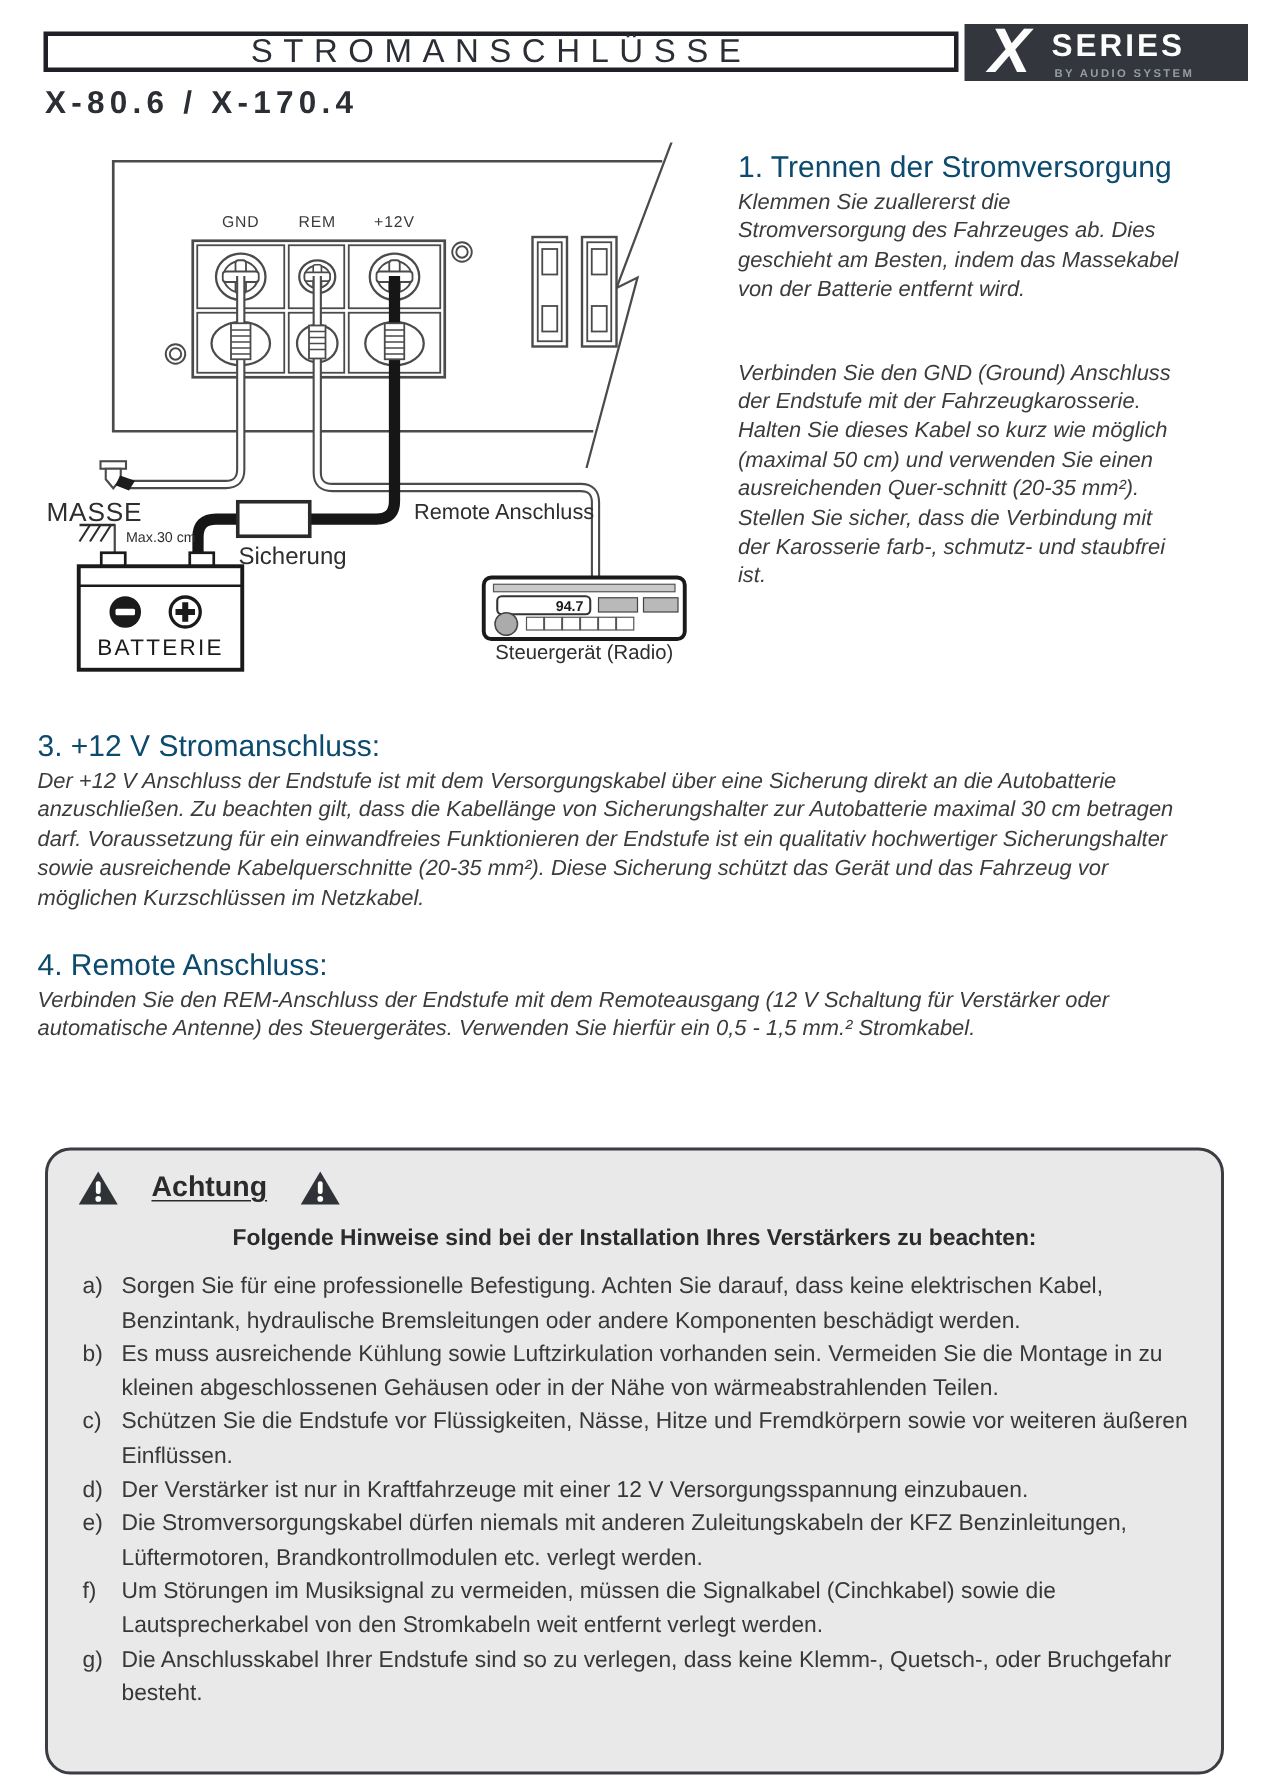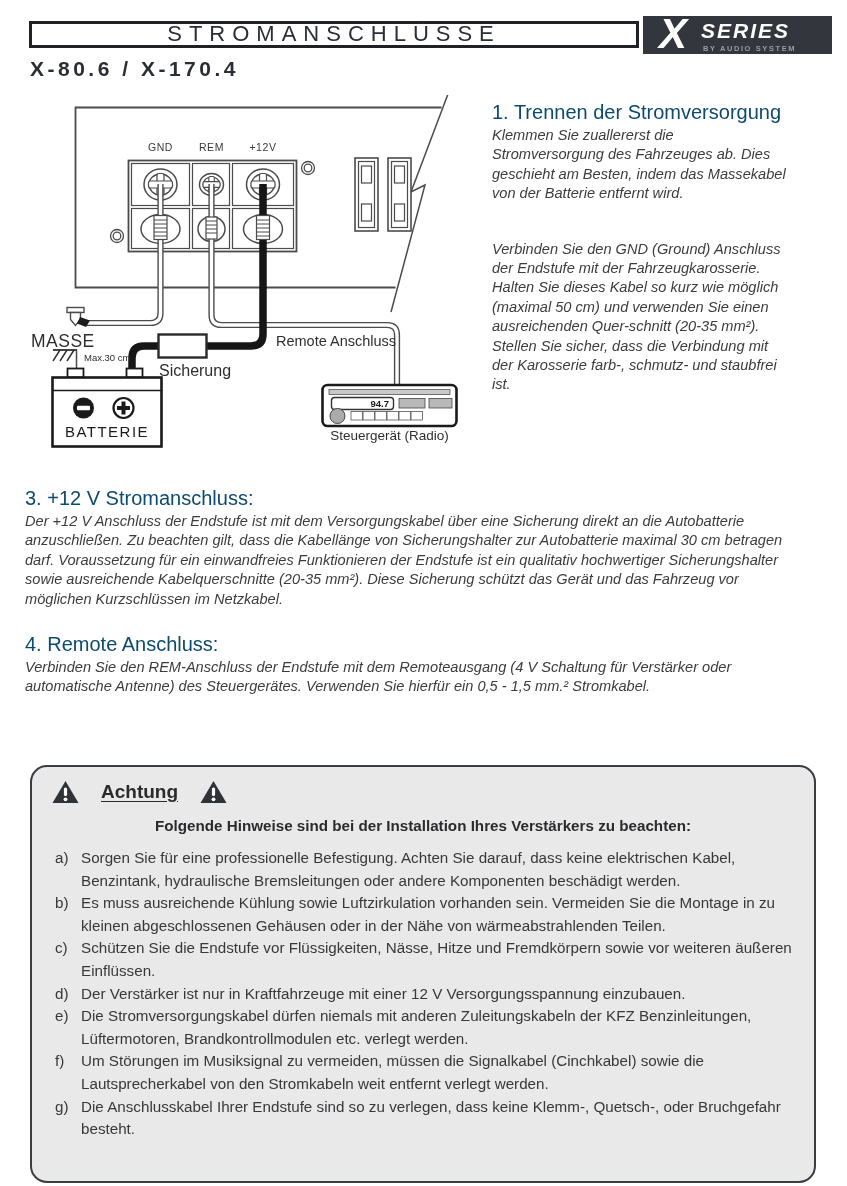--- a/index.html
+++ b/index.html
@@ -20,21 +20,21 @@
   .logo-box{
     position:absolute;left:643px;top:16px;width:189px;height:38px;
     background:#33363d;overflow:hidden;
   }
   .logo-x{
     position:absolute;left:16px;top:-6px;font-size:42px;font-weight:700;
     font-style:italic;color:#fdfdfd;line-height:48px;
   }
   .logo-series{
     position:absolute;left:58px;top:3px;font-size:21px;font-weight:700;
-    font-style:italic;letter-spacing:2px;color:#fdfdfd;
+    letter-spacing:2px;color:#fdfdfd;
   }
   .logo-byline{
     position:absolute;left:60px;top:28px;font-size:7.5px;letter-spacing:1.6px;
     color:#979ca4;font-weight:700;
   }
   .subtitle{
     position:absolute;left:30px;top:57px;font-size:21px;font-weight:700;
     letter-spacing:3.5px;color:#2b2e35;
   }
   
@@ -239,21 +239,21 @@
 <div class="sec sec3">
   <h3>3. +12 V Stromanschluss:</h3>
   <p class="body">Der +12 V Anschluss der Endstufe ist mit dem Versorgungskabel über eine Sicherung direkt an die Autobatterie
 anzuschließen. Zu beachten gilt, dass die Kabellänge von Sicherungshalter zur Autobatterie maximal 30 cm betragen
 darf. Voraussetzung für ein einwandfreies Funktionieren der Endstufe ist ein qualitativ hochwertiger Sicherungshalter
 sowie ausreichende Kabelquerschnitte (20-35 mm²). Diese Sicherung schützt das Gerät und das Fahrzeug vor
 möglichen Kurzschlüssen im Netzkabel.</p>
 </div>
 <div class="sec sec4">
   <h3>4. Remote Anschluss:</h3>
-  <p class="body">Verbinden Sie den REM-Anschluss der Endstufe mit dem Remoteausgang (4 V Schaltung für Verstärker oder
+  <p class="body">Verbinden Sie den REM-Anschluss der Endstufe mit dem Remoteausgang (12 V Schaltung für Verstärker oder
 automatische Antenne) des Steuergerätes. Verwenden Sie hierfür ein 0,5 - 1,5 mm.² Stromkabel.</p>
 </div>
 
 <div class="warnbox">
   <div class="warn-title-row">
     <svg width="27" height="24" viewBox="0 0 27 24">
       <polygon points="13.5,1 26.5,23 0.5,23" fill="#2f3237"></polygon>
       <rect x="11.9" y="7.5" width="3.2" height="8.5" rx="1.5" fill="#ffffff"></rect>
       <circle cx="13.5" cy="19.3" r="1.9" fill="#ffffff"></circle>
     </svg>

